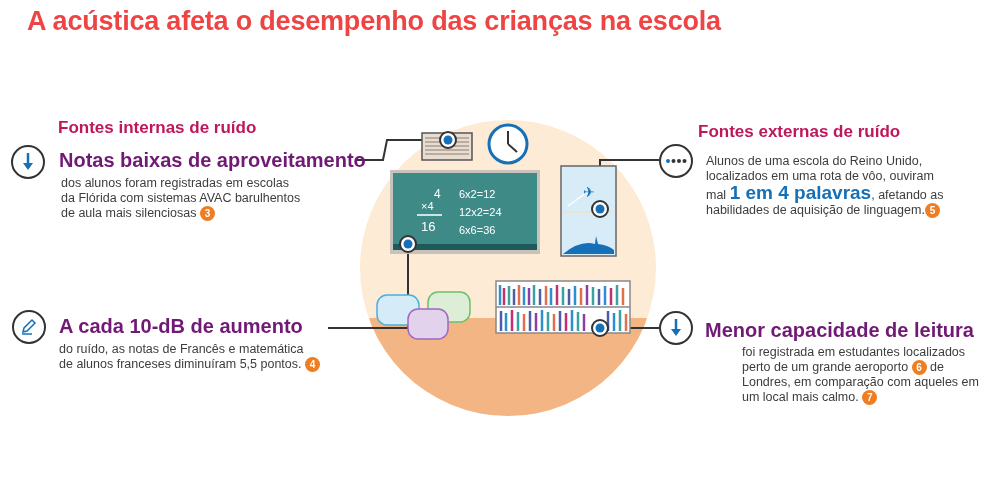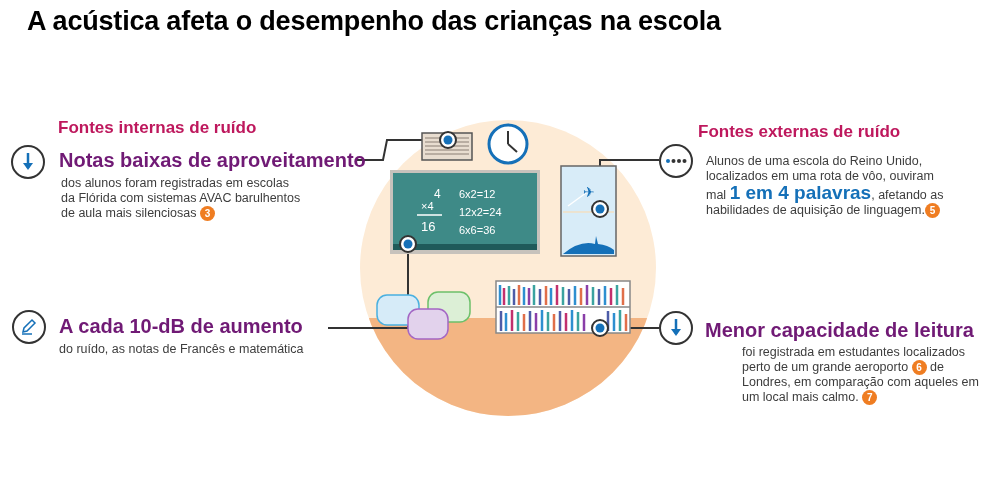--- a/index.html
+++ b/index.html
@@ -1,17 +1,17 @@
 <!DOCTYPE html>
 <html><head>
 <meta charset="utf-8">
 <style>
   * { margin:0; padding:0; box-sizing:border-box; }
   body { width:995px; height:477px; background:#ffffff; position:relative; overflow:hidden; font-family:"Liberation Sans", sans-serif; color:#3a3a3a; }
-  .title { position:absolute; left:27px; top:6px; font-size:27px; font-weight:bold; color:#000000; letter-spacing:-0.2px; }
+  .title { position:absolute; left:27px; top:6px; font-size:27px; font-weight:bold; color:#ef4444; letter-spacing:-0.2px; }
   .abs { position:absolute; }
   .section-head { font-size:17px; font-weight:bold; color:#be185d; }
   .blue-head { font-size:20px; font-weight:bold; color:#701a75; white-space:nowrap; }
   .body-txt { font-size:12.5px; line-height:15px; color:#3d3d3d; }
   .badge { display:inline-block; width:15px; height:15px; border-radius:50%; background:#ef7d22; color:#fff; font-size:10px; font-weight:bold; text-align:center; line-height:15px; vertical-align:middle; }
   .ring { position:absolute; width:34px; height:34px; border:2.5px solid #333; border-radius:50%; background:#fff; display:flex; align-items:center; justify-content:center; }
   .big-blue { font-size:19px; font-weight:bold; color:#1570b8;text-align:center; }
   svg text { font-family:"Liberation Sans", sans-serif; }
 </style>
 </head>
@@ -156,20 +156,21 @@
 
 <div class="ring" style="left:12px;top:310px;">
   <svg width="18" height="18" viewBox="0 0 18 18">
       <path d="M3,14 L4,10 L12,2 L15,5 L7,13 Z" fill="none" stroke="#1570b8" stroke-width="1.5"></path>
       <line x1="2" y1="16" x2="12" y2="16" stroke="#1570b8" stroke-width="1.5"></line>
     </svg>
 </div>
 <div class="abs blue-head" style="left:59px;top:315px;">A cada 10-dB de aumento</div>
 <div class="abs body-txt" style="left:59px;top:342px;">
   <div>do ruído, as notas de Francês e matemática</div>
+  <div><span>de alunos franceses diminuíram 5,5 pontos.</span> <span class="badge">4</span></div>
 </div>
 
 <div class="abs section-head" style="left:698px;top:122px;">Fontes externas de ruído</div>
 
 <div class="ring" style="left:659px;top:144px;">
   <svg width="22" height="6" viewBox="0 0 22 6">
       <circle cx="3" cy="3" r="2" fill="#1570b8"></circle>
       <circle cx="8.5" cy="3" r="2" fill="#333"></circle>
       <circle cx="14" cy="3" r="2" fill="#333"></circle>
       <circle cx="19.5" cy="3" r="2" fill="#333"></circle>

